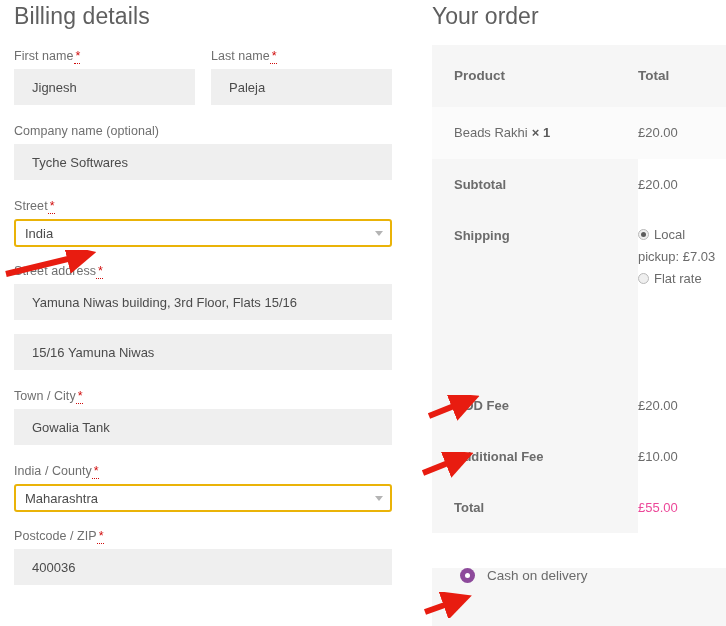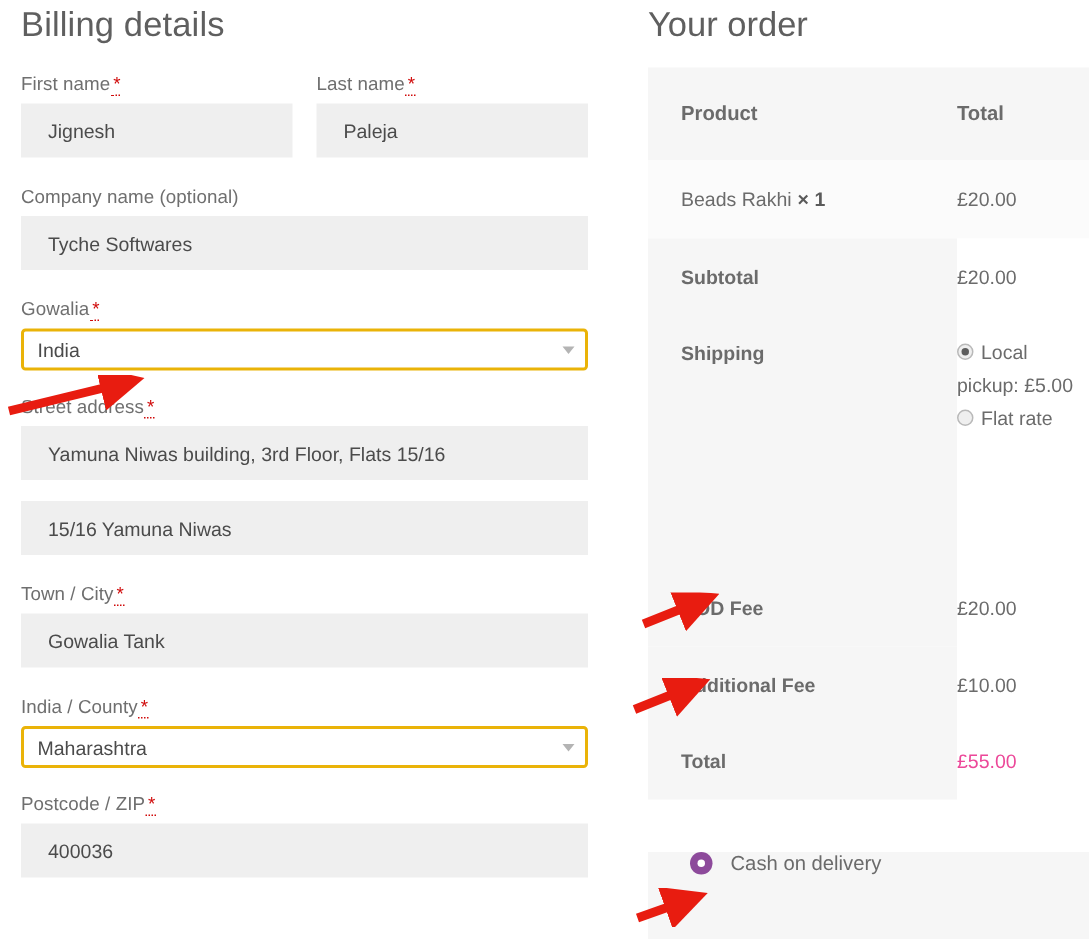--- a/index.html
+++ b/index.html
@@ -314,21 +314,21 @@
         <input class="text-input" type="text" value="Paleja" style="">
       </div>
     </div>
 
     <div class="field" style="margin-top:18px">
       <span class="field-label">Company name (optional)</span>
       <input class="text-input" type="text" value="Tyche Softwares" style="">
     </div>
 
     <div class="field" style="margin-top:18px">
-      <span class="field-label"><span>Gowalia</span><span class="req">*</span></span>
+      <span class="field-label"><span>Street</span><span class="req">*</span></span>
       <span class="select-wrap">
         <span class="select-input">India</span>
         <span class="caret"></span>
       </span>
     </div>
 
     <div class="field" style="margin-top:16px">
       <span class="field-label"><span>Street address</span><span class="req">*</span></span>
       <input class="text-input" type="text" value="Yamuna Niwas building, 3rd Floor, Flats 15/16" style="">
     </div>
@@ -375,21 +375,21 @@
 
       <div class="o-row row-subtotal">
         <div class="o-cell-l bg-alt">Subtotal</div>
         <div class="o-cell-r bg-white">£20.00</div>
       </div>
 
       <div class="o-row row-shipping">
         <div class="o-cell-l bg-alt" style="height:170px;">Shipping</div>
         <div class="o-cell-r bg-white ship-methods" style="height:170px;">
           <label class="ship-opt">
-            <span class="radio checked"></span><span>Local pickup: £5.00</span>
+            <span class="radio checked"></span><span>Local pickup: £7.03</span>
           </label>
           <label class="ship-opt">
             <span class="radio"></span><span>Flat rate</span>
           </label>
         </div>
       </div>
 
       <div class="o-row row-fee">
         <div class="o-cell-l bg-alt">COD Fee</div>
         <div class="o-cell-r bg-white">£20.00</div>

